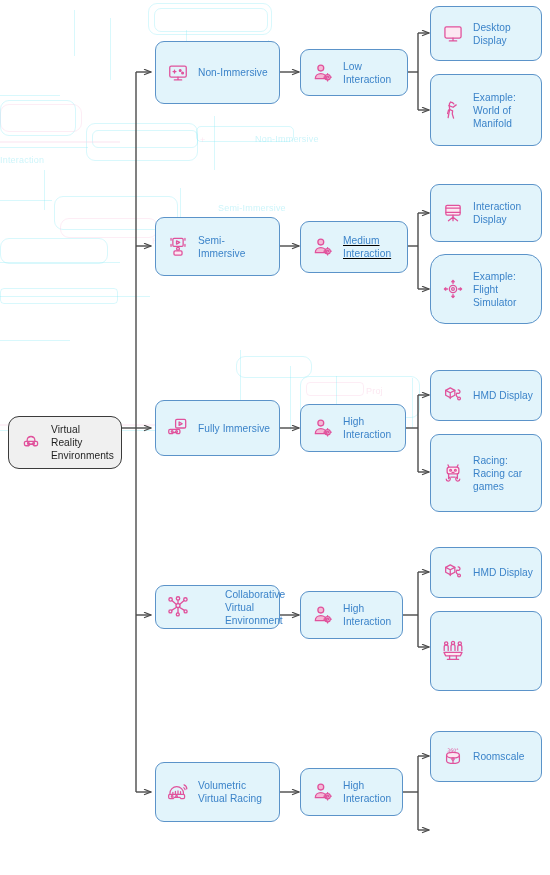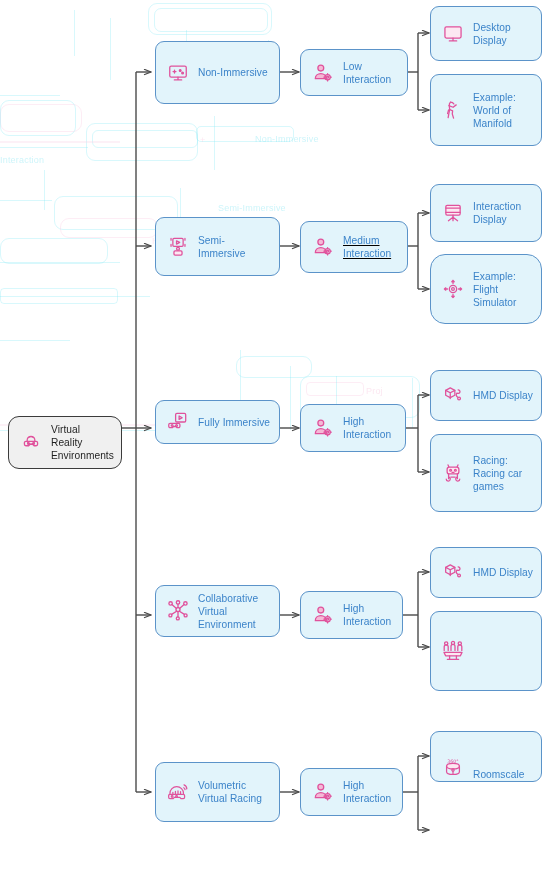--- a/index.html
+++ b/index.html
@@ -310,21 +310,21 @@
         <circle cx="12" cy="12" r="1.5"></circle>
         <path d="M12 2.6v3.4M10.7 4.1L12 2.6l1.3 1.5"></path>
         <path d="M12 21.4V18M10.7 19.9L12 21.4l1.3-1.5"></path>
         <path d="M2.6 12h3.4M4.1 10.7L2.6 12l1.5 1.3"></path>
         <path d="M21.4 12H18M19.9 10.7L21.4 12l-1.5 1.3"></path>
       </svg>
     </span>
     <span class="node-lbl">Example: Flight Simulator</span>
   </div>
 
-  <div class="node node-blue" style="left:155px;top:400px;width:125px;height:44px;">
+  <div class="node node-blue" style="left:155px;top:400px;width:125px;height:56px;">
     <span class="node-ico">
       <svg width="22" height="22" viewBox="0 0 24 24" fill="none" stroke="#e0529c" stroke-width="1.4" stroke-linecap="round" stroke-linejoin="round">
         <rect x="9.4" y="2.6" width="11" height="9.4" rx="1.4"></rect>
         <path d="M13.2 5.4l3.4 1.9-3.4 1.9z"></path>
         <path d="M3.4 13.4h9.2a1.5 1.5 0 0 1 1.5 1.5v1.8a1.5 1.5 0 0 1-1.5 1.5h-1.8l-1.2-1.3H7.2l-1.2 1.3H3.4a1.5 1.5 0 0 1-1.5-1.5v-1.8a1.5 1.5 0 0 1 1.5-1.5z"></path>
         <circle cx="5.6" cy="15.8" r="1"></circle>
         <circle cx="10.4" cy="15.8" r="1"></circle>
       </svg>
     </span>
     <span class="node-lbl">Fully Immersive</span>
@@ -364,21 +364,21 @@
         <circle cx="14.6" cy="9" r="1"></circle>
         <path d="M11 11.4h2"></path>
         <path d="M7.2 13v5.2M16.8 13v5.2"></path>
         <path d="M4.6 18.6a2.2 2.2 0 1 0 2.6-2.2M19.4 18.6a2.2 2.2 0 1 1-2.6-2.2"></path>
         <path d="M9.6 16.4h4.8"></path>
       </svg>
     </span>
     <span class="node-lbl">Racing: Racing car games</span>
   </div>
 
-  <div class="node node-blue" style="left:155px;top:585px;width:125px;height:52px;">
+  <div class="node node-blue" style="left:155px;top:585px;width:125px;height:44px;gap:27px;">
     <span class="node-ico">
       <svg width="24" height="24" viewBox="0 0 24 24" fill="none" stroke="#e0529c" stroke-width="1.35" stroke-linecap="round" stroke-linejoin="round">
         <circle cx="4.6" cy="4.4" r="1.7"></circle>
         <circle cx="12" cy="3.4" r="1.7"></circle>
         <circle cx="19.4" cy="4.4" r="1.7"></circle>
         <circle cx="12" cy="10.6" r="2"></circle>
         <circle cx="4.4" cy="16.4" r="1.5"></circle>
         <circle cx="11.8" cy="19.4" r="1.5"></circle>
         <circle cx="19.6" cy="16.4" r="1.5"></circle>
         <path d="M5.9 5.6l4.6 3.8M13.5 9.4l4.6-3.8M12 5.1v3.5"></path>
@@ -446,21 +446,21 @@
         <circle cx="9.6" cy="6.6" r="3.2" fill="#f4b9d6"></circle>
         <path d="M3.6 18.2c0-3.3 2.7-5.6 6-5.6s6 2.3 6 5.6z" fill="#f4b9d6"></path>
         <circle cx="17" cy="16.6" r="2.9"></circle>
         <circle cx="17" cy="16.6" r="1.1"></circle>
         <path d="M17 12.6v1M17 19.6v1M13 16.6h1M20 16.6h1"></path>
       </svg>
     </span>
     <span class="node-lbl">High Interaction</span>
   </div>
 
-  <div class="node node-blue" style="left:430px;top:731px;width:112px;height:51px;align-items:flex-end;">
+  <div class="node node-blue" style="left:430px;top:731px;width:112px;height:51px;">
     <span class="node-ico">
       <svg width="22" height="22" viewBox="0 0 24 24" fill="none" stroke="#e0529c" stroke-width="1.35" stroke-linecap="round" stroke-linejoin="round">
         <ellipse cx="12" cy="10" rx="7" ry="3" fill="#fce8f2"></ellipse>
         <path d="M5 10v6c0 1.7 3.1 3 7 3s7-1.3 7-3v-6"></path>
         <text x="12" y="6.6" font-size="5.2" fill="#e0529c" stroke="none" text-anchor="middle" font-family="DejaVu Sans">360°</text>
         <circle cx="12" cy="14.2" r="1.3"></circle>
         <path d="M12 15.5v2.4"></path>
       </svg>
     </span>
     <span class="node-lbl">Roomscale</span>

